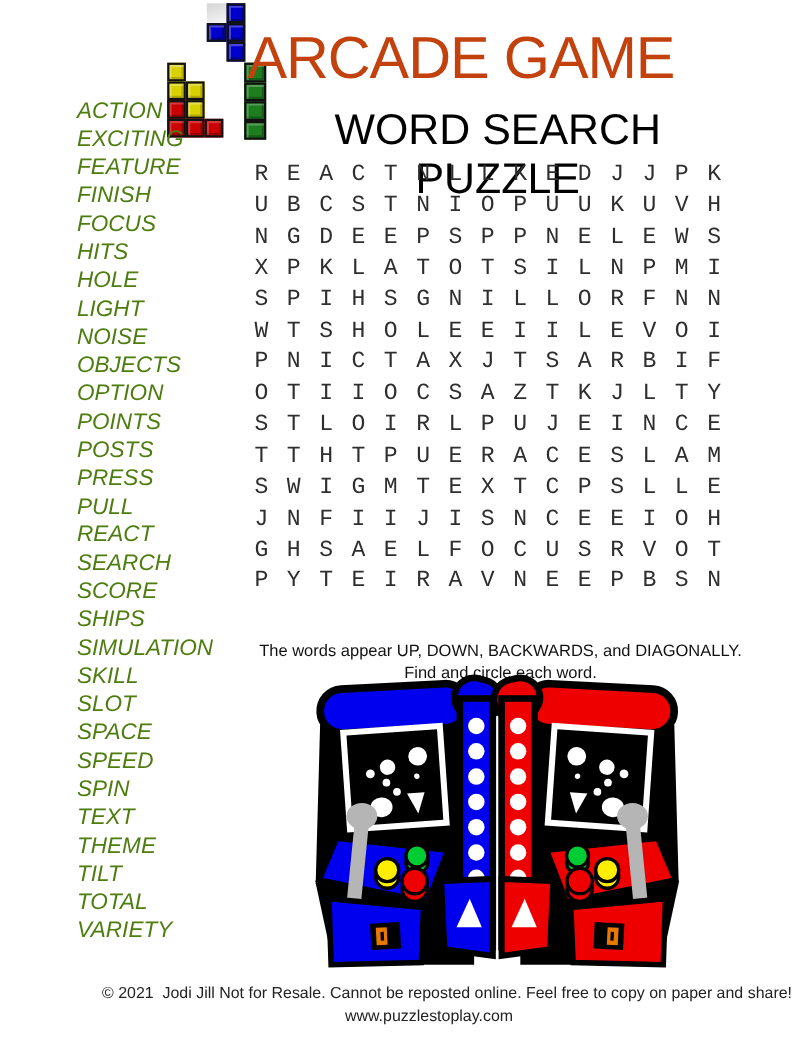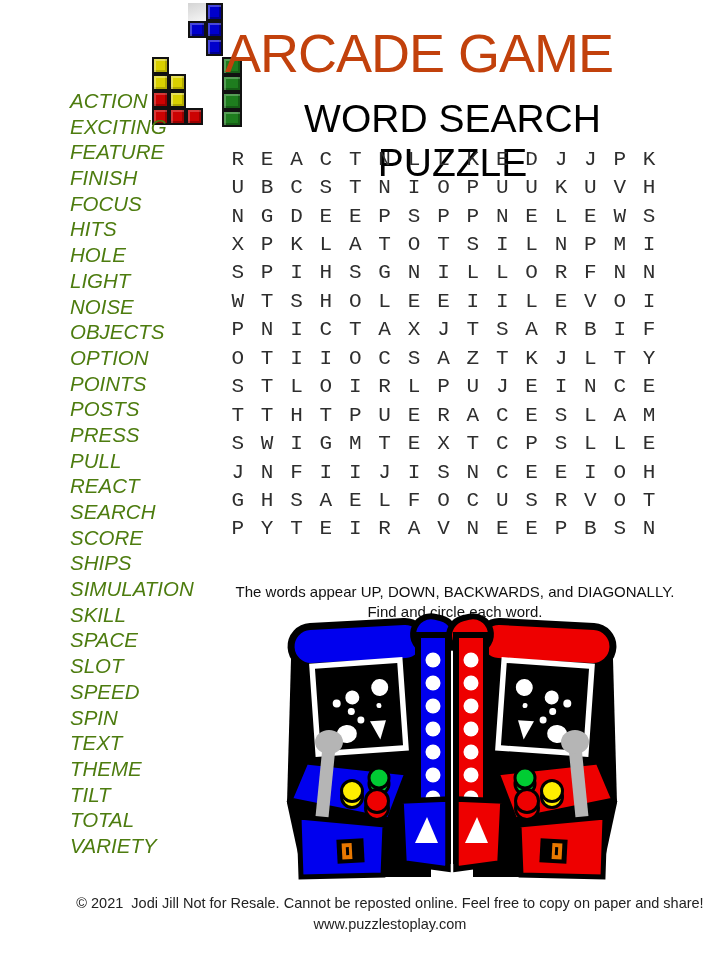--- a/index.html
+++ b/index.html
@@ -44,21 +44,21 @@
     position:absolute; left:225px; top:559px; width:460px;
     text-align:center; font-size:15px; line-height:20px; color:#111;margin-top:23px;
   }
   
   #arcade { position:absolute; left:285px; top:611px; width:334px; height:272px; }
   
   #footer {
     position:absolute; left:60px; top:893px; width:660px;
     text-align:center; font-size:14.5px; line-height:21px; color:#222;
   }
-  #footer .l1 { white-space:pre-wrap; }
+  #footer .l1 { white-space:pre-wrap;text-align:right; }
 </style>
 </head>
 <body>
 
 <div>
   <div class="sq sq-ghost" style="left:188px;top:3px;width:17.5px;height:17.5px;"></div>
   <div class="sq sq-blue" style="left:205.5px;top:3px;width:17.5px;height:17.5px;"></div>
   <div class="sq sq-blue" style="left:188px;top:20.5px;width:17.5px;height:17.5px;"></div>
   <div class="sq sq-blue" style="left:205.5px;top:20.5px;width:17.5px;height:17.5px;"></div>
   <div class="sq sq-blue" style="left:205.5px;top:38px;width:17.5px;height:17.5px;"></div>
@@ -98,22 +98,22 @@
     <li>POINTS</li>
     <li>POSTS</li>
     <li>PRESS</li>
     <li>PULL</li>
     <li>REACT</li>
     <li>SEARCH</li>
     <li>SCORE</li>
     <li>SHIPS</li>
     <li>SIMULATION</li>
     <li>SKILL</li>
+    <li>SLOT</li>
     <li>SPACE</li>
-    <li>SLOT</li>
     <li>SPEED</li>
     <li>SPIN</li>
     <li>TEXT</li>
     <li>THEME</li>
     <li>TILT</li>
     <li>TOTAL</li>
     <li>VARIETY</li>
   </ul>
 
 <div id="letter-grid">

